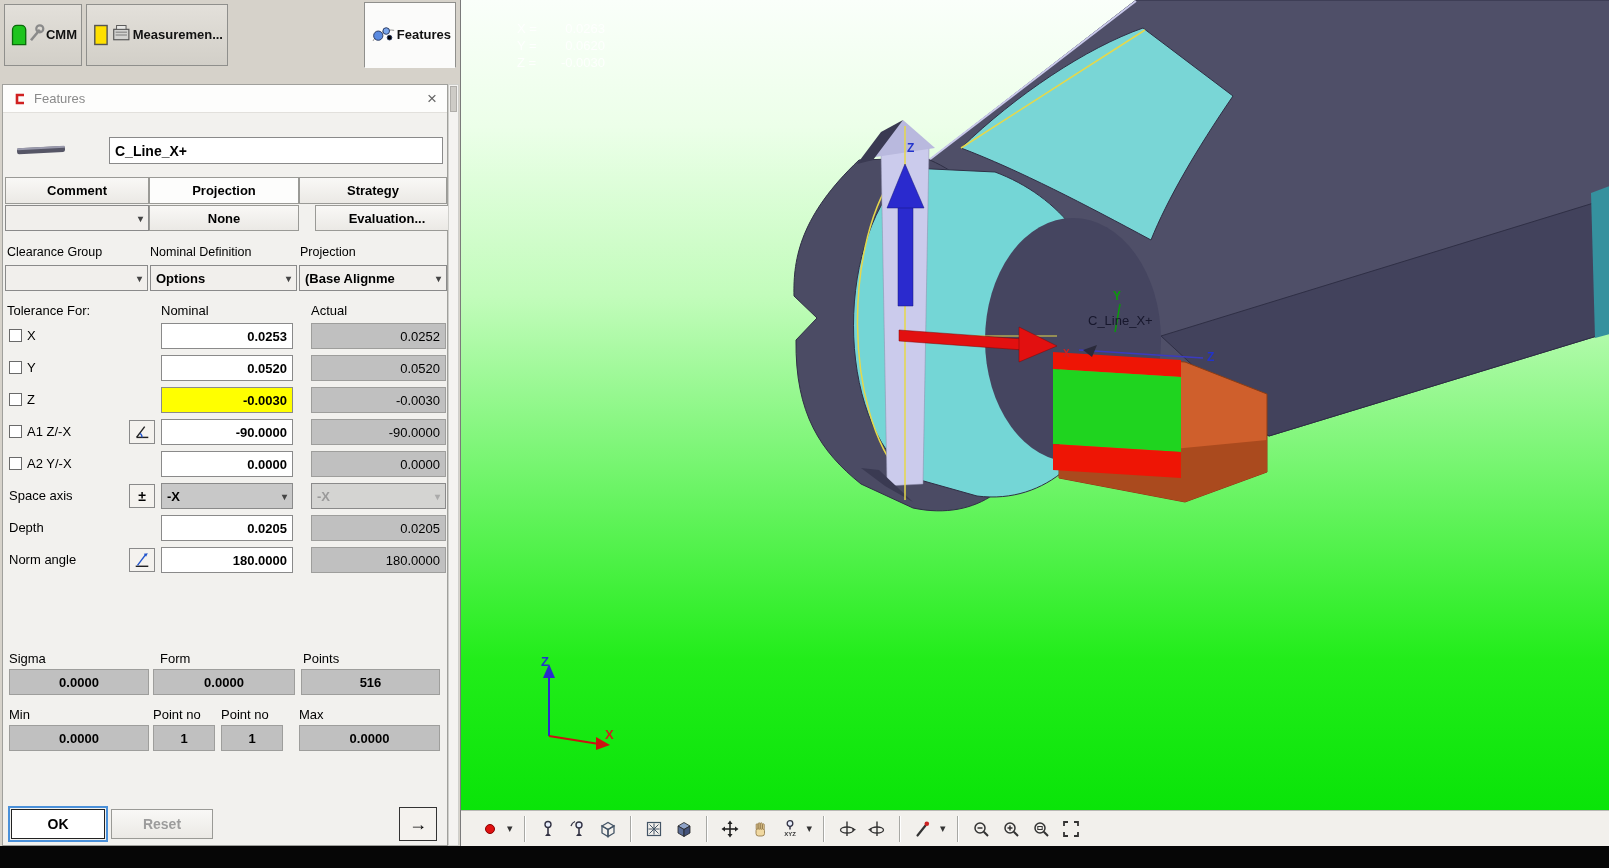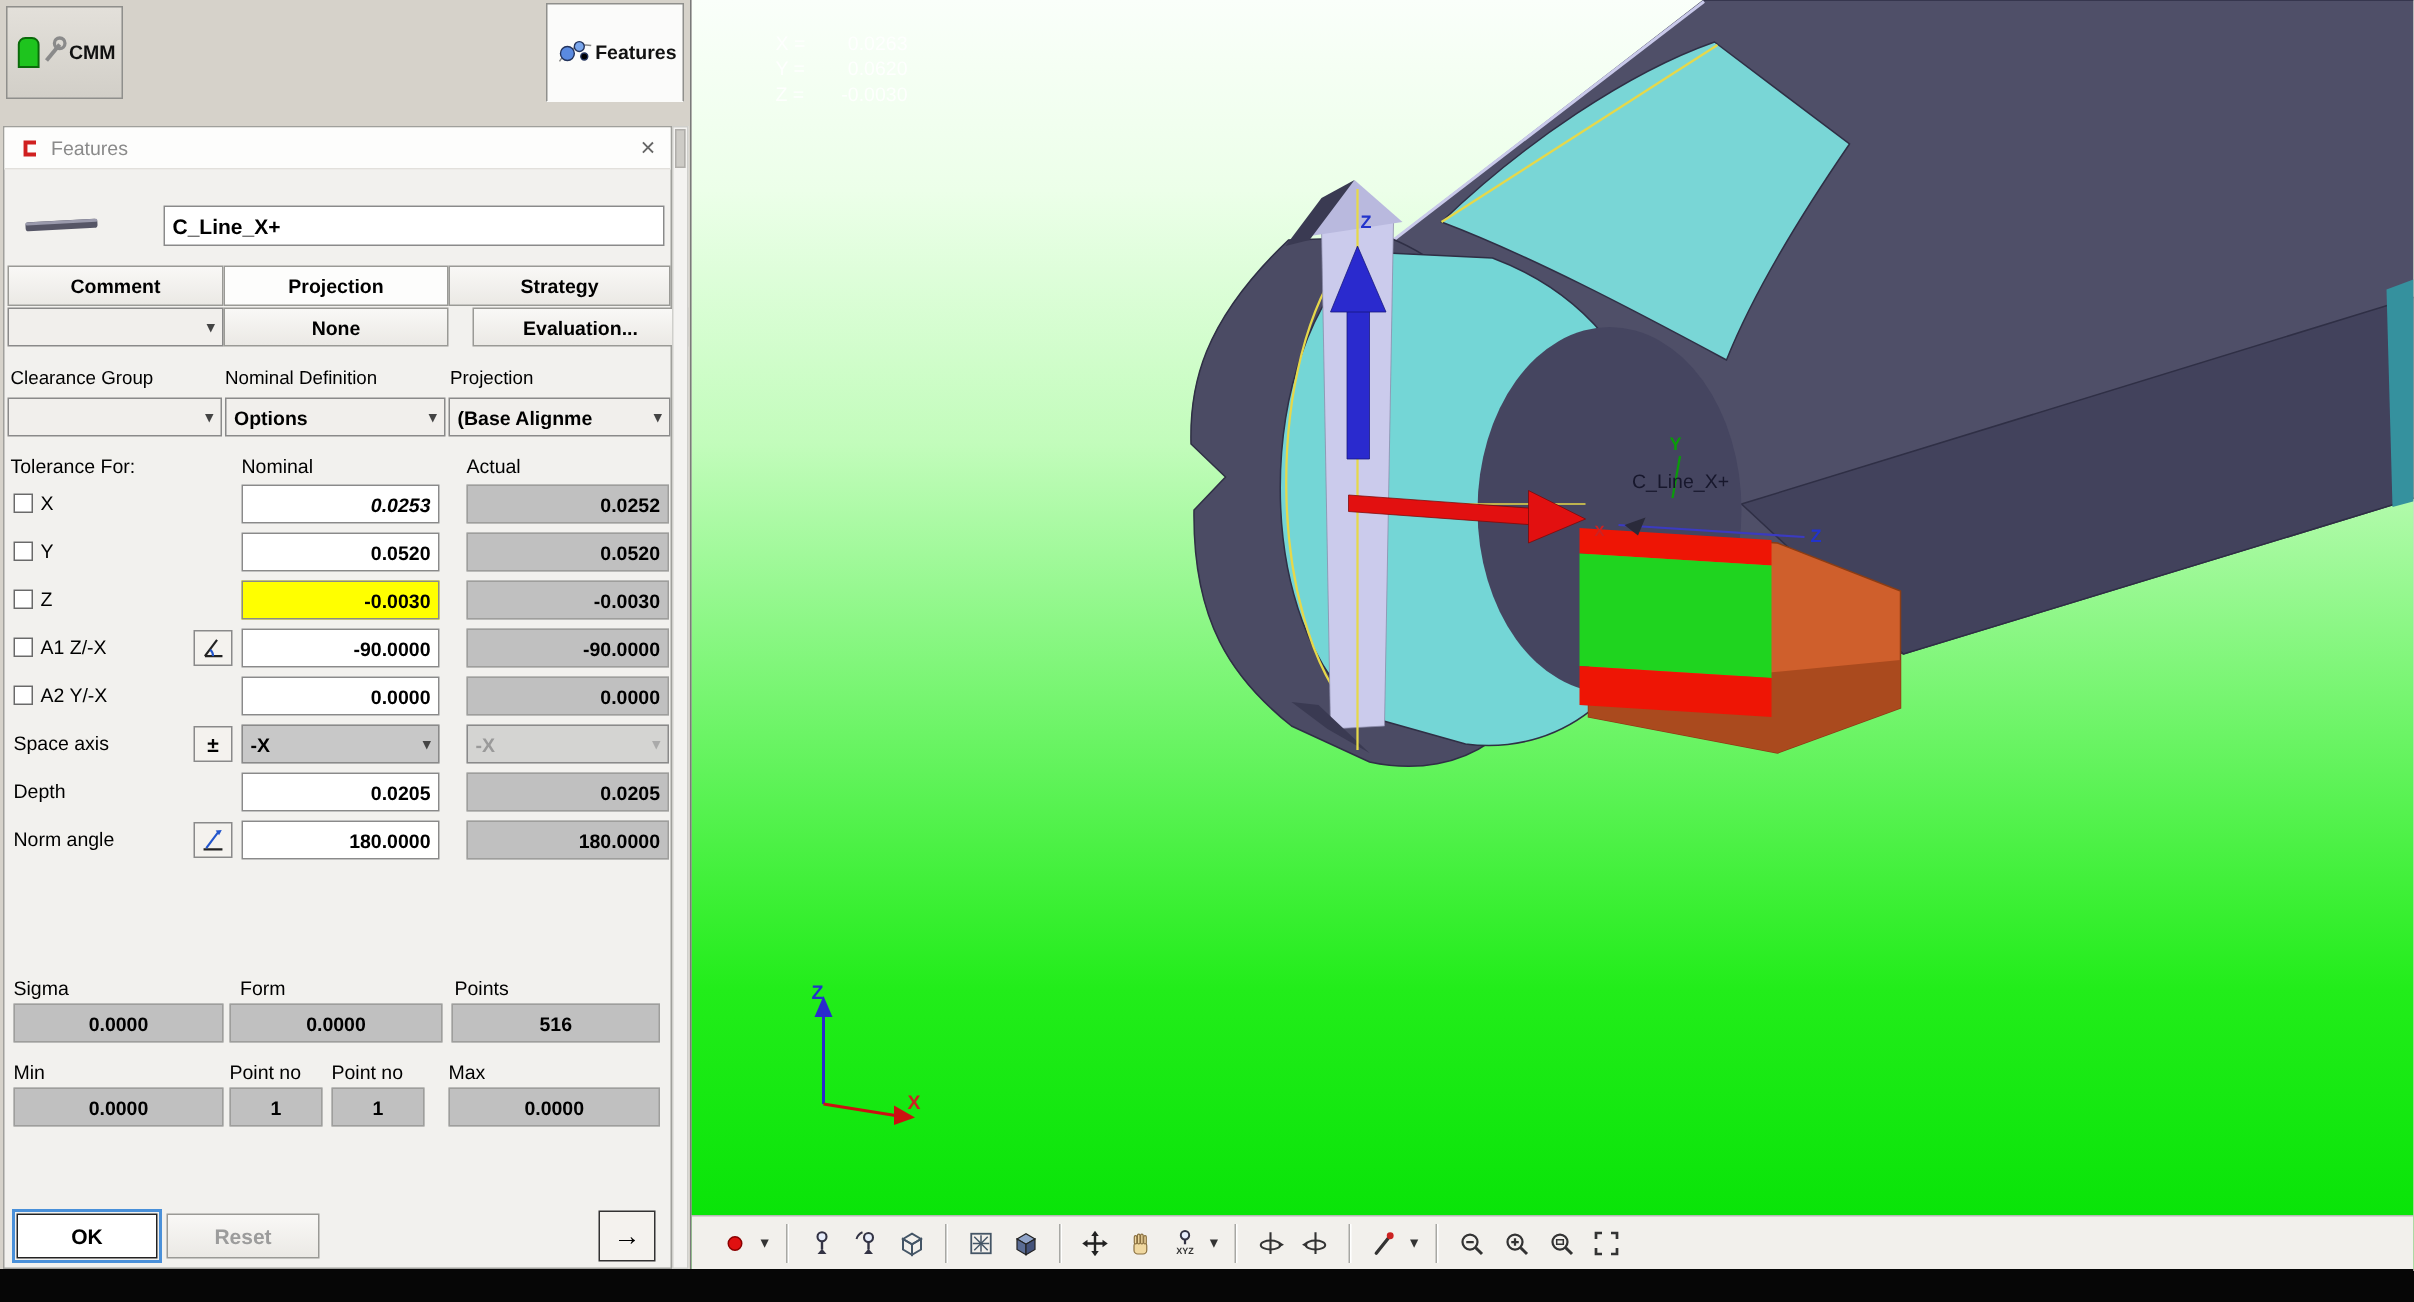--- a/index.html
+++ b/index.html
@@ -29,21 +29,21 @@
   .combo{display:flex;align-items:center;background:#f1efec;border:1px solid #8a8a8a;
          padding:0 5px;font-weight:bold;font-size:13px;color:#000}
   .combo .chev{margin-left:auto;font-size:10px;color:#444}
   .combo.sel{background:#c8c8c8}
   .combo.disabled{background:#d4d4d2;color:#9a9a9a}
   .combo.disabled .chev{color:#aaa}
   .cb{display:inline-block;width:13px;height:13px;background:#fff;border:1px solid #6a6a6a}
   input.fld{font-family:"Liberation Sans",sans-serif;font-weight:bold;font-size:13px;text-align:right;
             padding:0 5px;border:1px solid #8a8a8a;background:#fff;color:#000}
   input.fld.yellow{background:#ffff00}
-  .afld{display:flex;align-items:center;justify-content:flex-end;font-weight:bold;font-size:13px;
+  .afld{display:flex;align-items:center;justify-content:flex-end;font-weight:normal;font-size:13px;
         background:#c0c0c0;border:1px solid #9e9e9c;padding:0 5px;color:#000}
   .sfld{display:flex;align-items:center;justify-content:center;font-weight:bold;font-size:13px;
         background:#c0c0c0;border:1px solid #9e9e9c;color:#000}
   .iconbtn{display:flex;align-items:center;justify-content:center;background:#f4f2ee;border:1px solid #8a8a8a;
            font-weight:bold;font-size:14px;color:#000}
   .ok-btn{background:#fff;border:1px solid #222;outline:2px solid #4a90d9;outline-offset:1px;font-size:14px}
   .reset-btn{color:#9c9c9c;font-size:14px}
   .next-btn{font-size:18px;font-weight:bold;background:#f4f2ee;border:1px solid #333}
   .dlg-scrollbar{position:absolute;left:448px;top:84px;width:11px;height:762px;background:#f4f3f1;border:1px solid #cfcfcb}
   .dlg-scrollbar .thumb{margin:1px;height:26px;background:#cdcbc6;border:1px solid #b0aeaa}
@@ -76,20 +76,30 @@
 
     <div class="tabstrip">
       <div class="tab" style="left:4px;top:4px;width:78px;height:62px">
         <svg width="42" height="28" viewBox="0 0 42 28">
           <path d="M4,25 V8 a5,5 0 0 1 5,-5 h5 a5,5 0 0 1 5,5 V25 Z" fill="#1ec41e" stroke="#0a6a0a" stroke-width="1.5"></path>
           <line x1="25" y1="20" x2="35" y2="8" stroke="#8a8a8a" stroke-width="3"></line>
           <circle cx="35" cy="7" r="4" fill="none" stroke="#8a8a8a" stroke-width="2.5"></circle>
         </svg>
         <span class="tablabel">CMM</span>
       </div>
+      <div class="tab" style="left:86px;top:4px;width:142px;height:62px">
+        <svg width="44" height="28" viewBox="0 0 44 28">
+          <rect x="4" y="4" width="13" height="20" fill="#ffe000" stroke="#555" stroke-width="1.5"></rect>
+          <rect x="24" y="8" width="16" height="11" fill="#d2d2d0" stroke="#555" stroke-width="1.2"></rect>
+          <line x1="26" y1="11" x2="38" y2="11" stroke="#777" stroke-width="1"></line>
+          <line x1="26" y1="14" x2="38" y2="14" stroke="#777" stroke-width="1"></line>
+          <rect x="27" y="4" width="10" height="4" fill="#e8e8e6" stroke="#555" stroke-width="1"></rect>
+        </svg>
+        <span class="tablabel">Measuremen...</span>
+      </div>
       <div class="tab selected" style="left:364px;top:2px;width:92px;height:66px">
         <svg width="42" height="30" viewBox="0 0 42 30">
           <path d="M6,24 C14,10 28,6 38,8" fill="none" stroke="#888" stroke-width="1.4"></path>
           <circle cx="14" cy="16" r="7" fill="#5a8ae0" stroke="#23335c" stroke-width="1.4"></circle>
           <circle cx="26" cy="9" r="5" fill="#7aa6ec" stroke="#23335c" stroke-width="1.4"></circle>
           <circle cx="31" cy="19" r="3.5" fill="#41form66a0" stroke="#23335c" stroke-width="1.4"></circle>
         </svg>
         <span class="tablabel">Features</span>
       </div>
     </div>
@@ -147,21 +157,21 @@
         <span style="overflow:hidden;white-space:nowrap">(Base Alignme</span>
         <span class="chev">▾</span>
       </div>
 
       <span class="lbl abs" style="left:4px;top:218px;font-size:13px">Tolerance For:</span>
       <span class="lbl abs" style="left:158px;top:218px;font-size:13px">Nominal</span>
       <span class="lbl abs" style="left:308px;top:218px;font-size:13px">Actual</span>
 
       <span class="cb abs" style="left:6px;top:244px"></span>
       <span class="lbl abs" style="left:24px;top:243px;font-size:13px">X</span>
-      <input class="fld abs" style="left: 158px; top: 238px; width: 132px; height: 26px; font-style: italic;" value="0.0253">
+      <input class="fld abs" style="left: 158px; top: 238px; width: 132px; height: 26px;" value="0.0253">
       <div class="afld abs" style="left:308px;top:238px;width:135px;height:26px">
           <span>0.0252</span>
         </div>
 
       <span class="cb abs" style="left:6px;top:276px"></span>
       <span class="lbl abs" style="left:24px;top:275px;font-size:13px">Y</span>
       <input class="fld abs" style="left: 158px; top: 270px; width: 132px; height: 26px;" value="0.0520">
       <div class="afld abs" style="left:308px;top:270px;width:135px;height:26px">
           <span>0.0520</span>
         </div>

